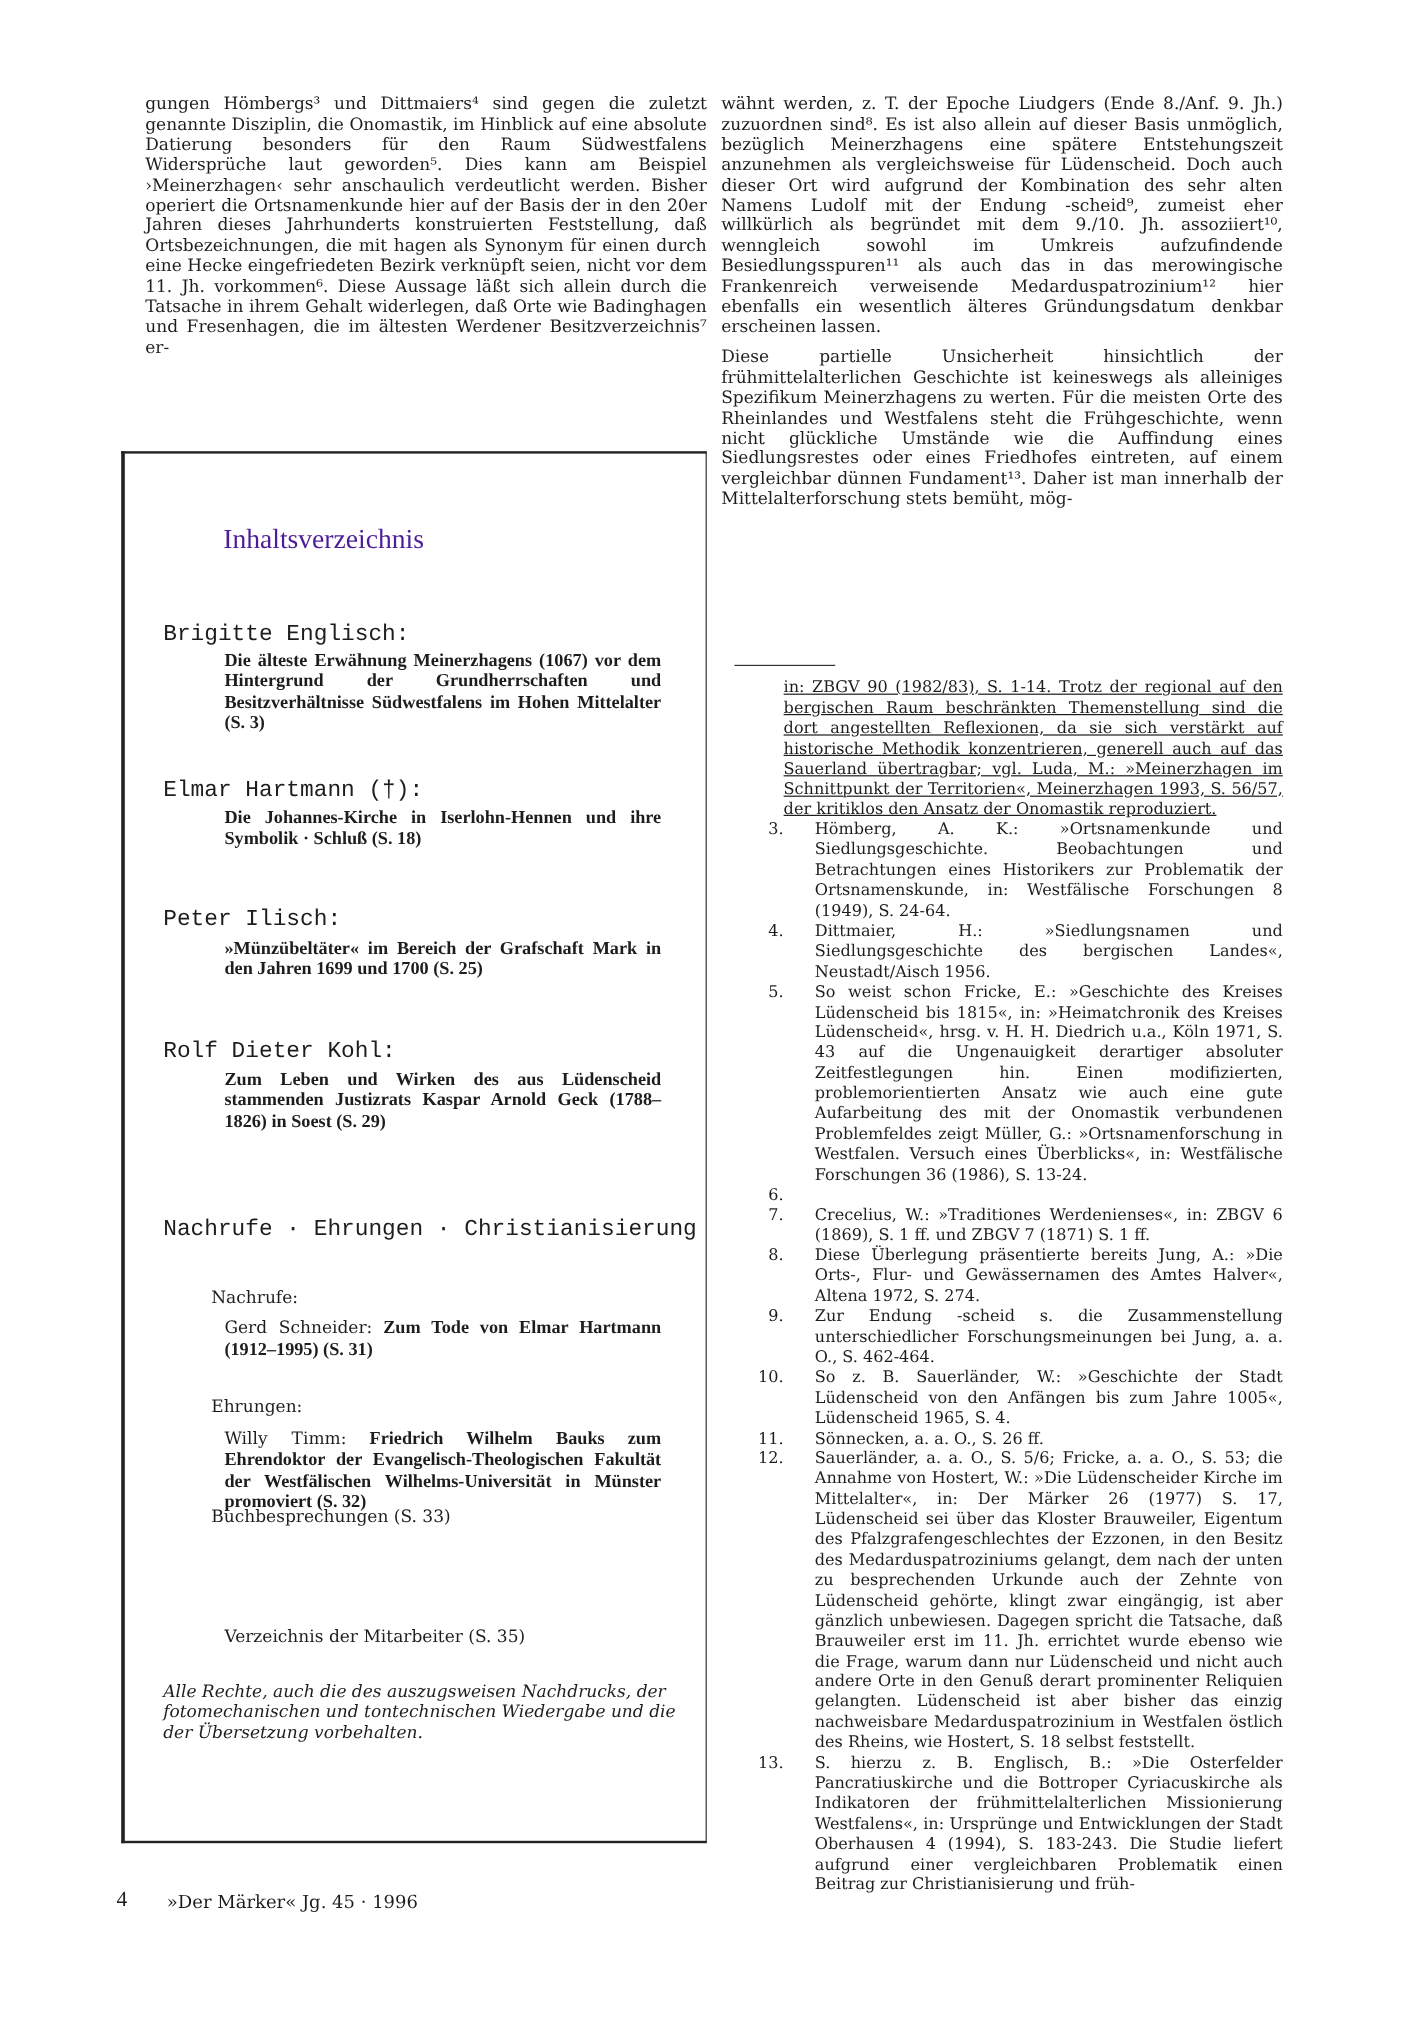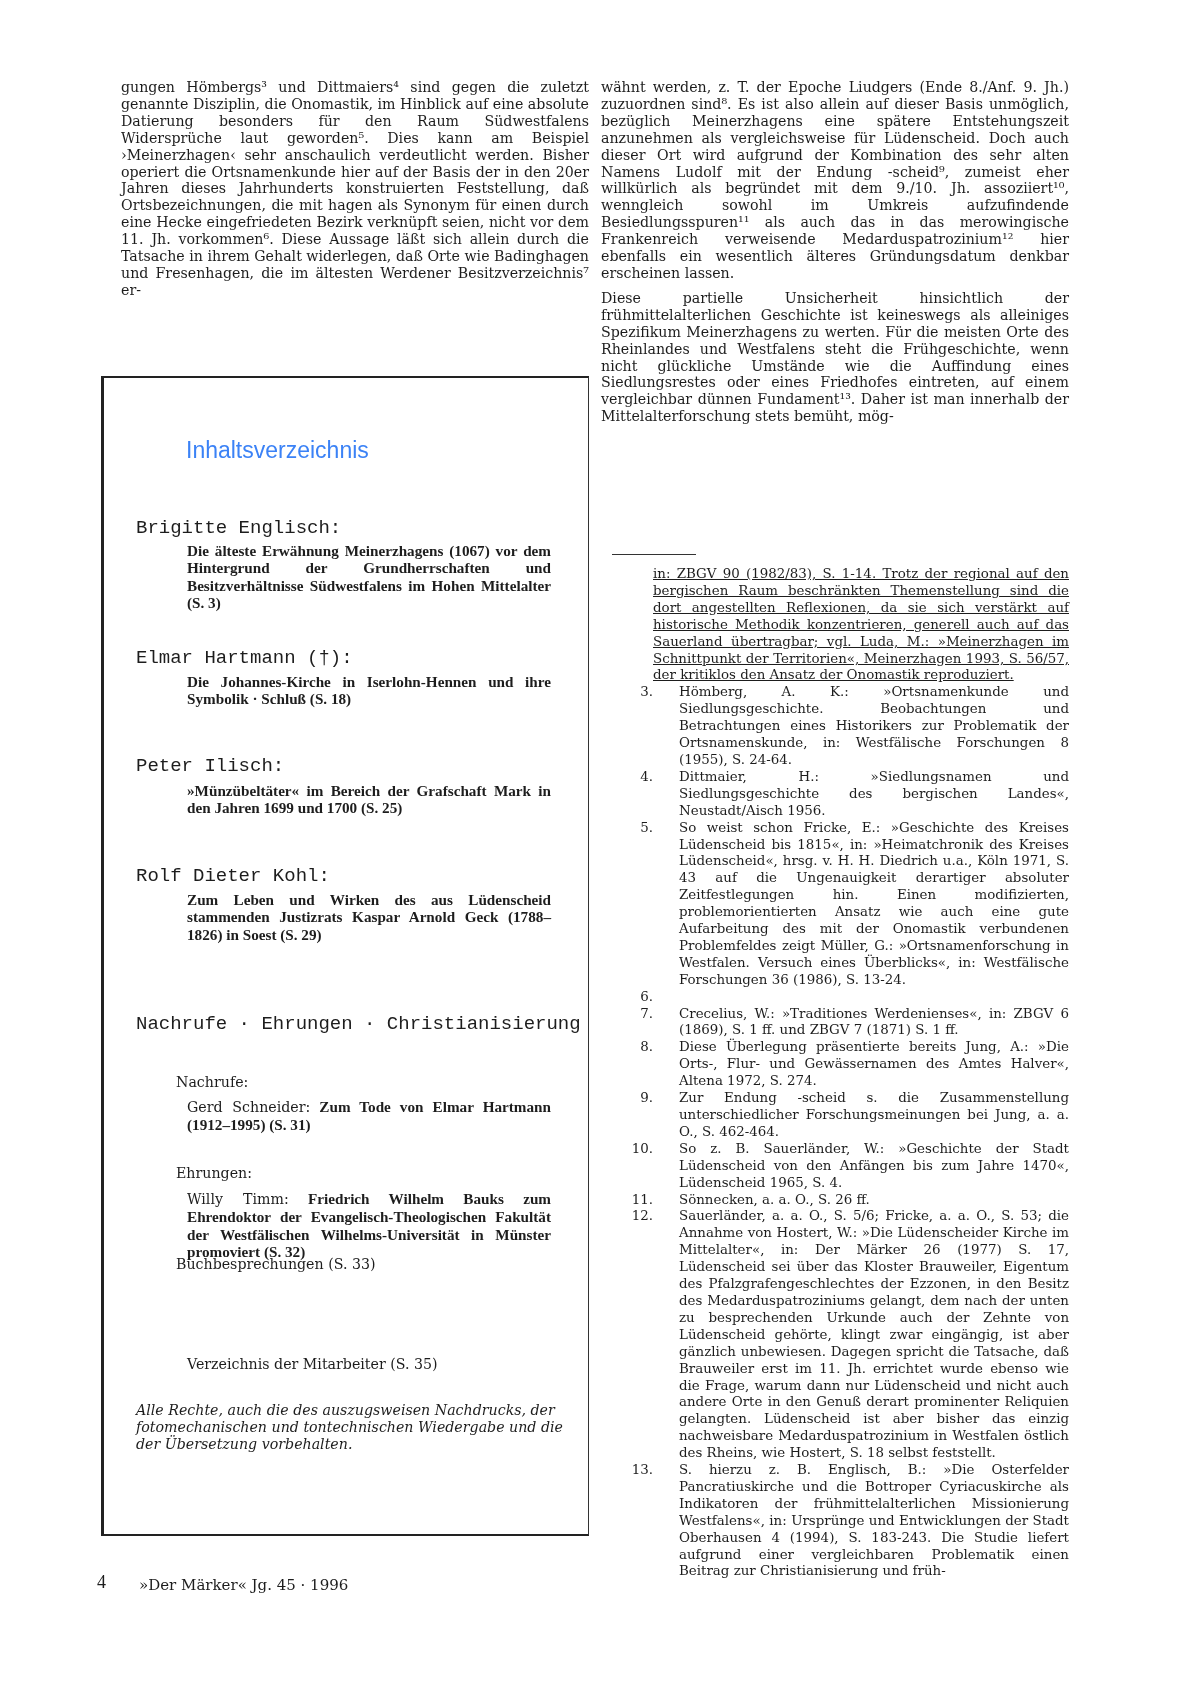--- a/index.html
+++ b/index.html
@@ -4,21 +4,21 @@
 <style>
   html, body { margin: 0; padding: 0; background: #ffffff; }
   body { width: 1190px; height: 1683px; position: relative; overflow: hidden; color: #1d1d1d; font-family: "DejaVu Serif", serif; }
   .col { position: absolute; font-size: 14.2px; line-height: 16.9px; text-align: justify; }
   #left-body { left: 121px; top: 79px; width: 468px; }
   #right-body { left: 601px; top: 79px; width: 468px; }
   .para { margin: 0 0 8px 0; hyphens: manual; }
   .para:after { content: ""; }
 
   #toc-box { position: absolute; left: 101px; top: 376px; width: 488px; height: 1160px; border-top: 2px solid #222; border-right: 1px solid #333; border-bottom: 2px solid #222; border-left: 3px solid #222; box-sizing: border-box; }
-  #toc-title { position: absolute; left: 186px; top: 437px; font-family: Liberation Sans, sans-serif; font-size: 23px; color: #3b82f6; }
+  #toc-title { position: absolute; left: 186px; top: 437px; font-family: Liberation Serif, serif; font-size: 23px; color: #4c1d95; }
   .toc-author { position: absolute; left: 136px; font-size: 19px; font-family: Liberation Mono, monospace; }
   .toc-entry { position: absolute; left: 187px; width: 364px; font-family: "Liberation Serif", serif; font-weight: bold; font-size: 15.2px; line-height: 17.4px; text-align: justify; }
   .toc-sub { position: absolute; left: 176px; font-size: 14.2px; }
   .toc-normal { font-weight: normal; font-family: "DejaVu Serif", serif; font-size: 14.2px; }
 
   #rights { position: absolute; left: 136px; top: 1402px; width: 430px; font-size: 14.2px; line-height: 16.9px; font-style: italic; }
 
   #fn-rule { position: absolute; left: 612px; top: 554px; width: 84px; height: 1px; background: #333; }
   #footnotes { position: absolute; left: 601px; top: 566px; width: 468px; font-size: 13.4px; line-height: 16.9px; text-align: justify; }
   .fn { display: flex; }
@@ -75,21 +75,21 @@
 <div class="toc-sub" style="top:1256px">Buchbesprechungen (S. 33)</div>
 <div class="toc-sub" style="top:1356px; left:187px">Verzeichnis der Mitarbeiter (S. 35)</div>
 
 <div id="rights">Alle Rechte, auch die des auszugsweisen Nachdrucks, der fotomechanischen und tontechnischen Wiedergabe und die der Übersetzung vorbehalten.</div>
 
 <div id="fn-rule"></div>
 <div id="footnotes">
   <div class="fn-cont">in: ZBGV 90 (1982/83), S. 1-14. Trotz der regional auf den bergischen Raum beschränkten Themenstellung sind die dort angestellten Reflexionen, da sie sich verstärkt auf historische Methodik konzentrieren, generell auch auf das Sauerland übertragbar; vgl. Luda, M.: »Meinerzhagen im Schnittpunkt der Territorien«, Meinerzhagen 1993, S. 56/57, der kritiklos den Ansatz der Onomastik reproduziert.</div>
   <div class="fn">
     <div class="fn-num"><span>3.</span></div>
-    <div class="fn-text" style="padding-left:26px">Hömberg, A. K.: »Ortsnamenkunde und Siedlungsgeschichte. Beobachtungen und Betrachtungen eines Historikers zur Problematik der Ortsnamenskunde, in: Westfälische Forschungen 8 (1955), S. 24-64.</div>
+    <div class="fn-text" style="padding-left:26px">Hömberg, A. K.: »Ortsnamenkunde und Siedlungsgeschichte. Beobachtungen und Betrachtungen eines Historikers zur Problematik der Ortsnamenskunde, in: Westfälische Forschungen 8 (1949), S. 24-64.</div>
   </div>
   <div class="fn">
     <div class="fn-num"><span>4.</span></div>
     <div class="fn-text" style="padding-left:26px">Dittmaier, H.: »Siedlungsnamen und Siedlungsgeschichte des bergischen Landes«, Neustadt/Aisch 1956.</div>
   </div>
   <div class="fn">
     <div class="fn-num"><span>5.</span></div>
     <div class="fn-text" style="padding-left:26px">So weist schon Fricke, E.: »Geschichte des Kreises Lüdenscheid bis 1815«, in: »Heimatchronik des Kreises Lüdenscheid«, hrsg. v. H. H. Diedrich u.a., Köln 1971, S. 43 auf die Ungenauigkeit derartiger absoluter Zeitfestlegungen hin. Einen modifizierten, problemorientierten Ansatz wie auch eine gute Aufarbeitung des mit der Onomastik verbundenen Problemfeldes zeigt Müller, G.: »Ortsnamenforschung in Westfalen. Versuch eines Überblicks«, in: Westfälische Forschungen 36 (1986), S. 13-24.</div>
   </div>
   <div class="fn">
@@ -102,21 +102,21 @@
   <div class="fn">
     <div class="fn-num"><span>8.</span></div>
     <div class="fn-text" style="padding-left:26px">Diese Überlegung präsentierte bereits Jung, A.: »Die Orts-, Flur- und Gewässernamen des Amtes Halver«, Altena 1972, S. 274.</div>
   </div>
   <div class="fn">
     <div class="fn-num"><span>9.</span></div>
     <div class="fn-text" style="padding-left:26px">Zur Endung -scheid s. die Zusammenstellung unterschiedlicher Forschungsmeinungen bei Jung, a. a. O., S. 462-464.</div>
   </div>
   <div class="fn">
     <div class="fn-num"><span>10.</span></div>
-    <div class="fn-text" style="padding-left:26px">So z. B. Sauerländer, W.: »Geschichte der Stadt Lüdenscheid von den Anfängen bis zum Jahre 1470«, Lüdenscheid 1965, S. 4.</div>
+    <div class="fn-text" style="padding-left:26px">So z. B. Sauerländer, W.: »Geschichte der Stadt Lüdenscheid von den Anfängen bis zum Jahre 1005«, Lüdenscheid 1965, S. 4.</div>
   </div>
   <div class="fn">
     <div class="fn-num"><span>11.</span></div>
     <div class="fn-text" style="padding-left:26px">Sönnecken, a. a. O., S. 26 ff.</div>
   </div>
   <div class="fn">
     <div class="fn-num"><span>12.</span></div>
     <div class="fn-text" style="padding-left:26px">Sauerländer, a. a. O., S. 5/6; Fricke, a. a. O., S. 53; die Annahme von Hostert, W.: »Die Lüdenscheider Kirche im Mittelalter«, in: Der Märker 26 (1977) S. 17, Lüdenscheid sei über das Kloster Brauweiler, Eigentum des Pfalzgrafengeschlechtes der Ezzonen, in den Besitz des Medarduspatroziniums gelangt, dem nach der unten zu besprechenden Urkunde auch der Zehnte von Lüdenscheid gehörte, klingt zwar eingängig, ist aber gänzlich unbewiesen. Dagegen spricht die Tatsache, daß Brauweiler erst im 11. Jh. errichtet wurde ebenso wie die Frage, warum dann nur Lüdenscheid und nicht auch andere Orte in den Genuß derart prominenter Reliquien gelangten. Lüdenscheid ist aber bisher das einzig nachweisbare Medarduspatrozinium in Westfalen östlich des Rheins, wie Hostert, S. 18 selbst feststellt.</div>
   </div>
   <div class="fn">

